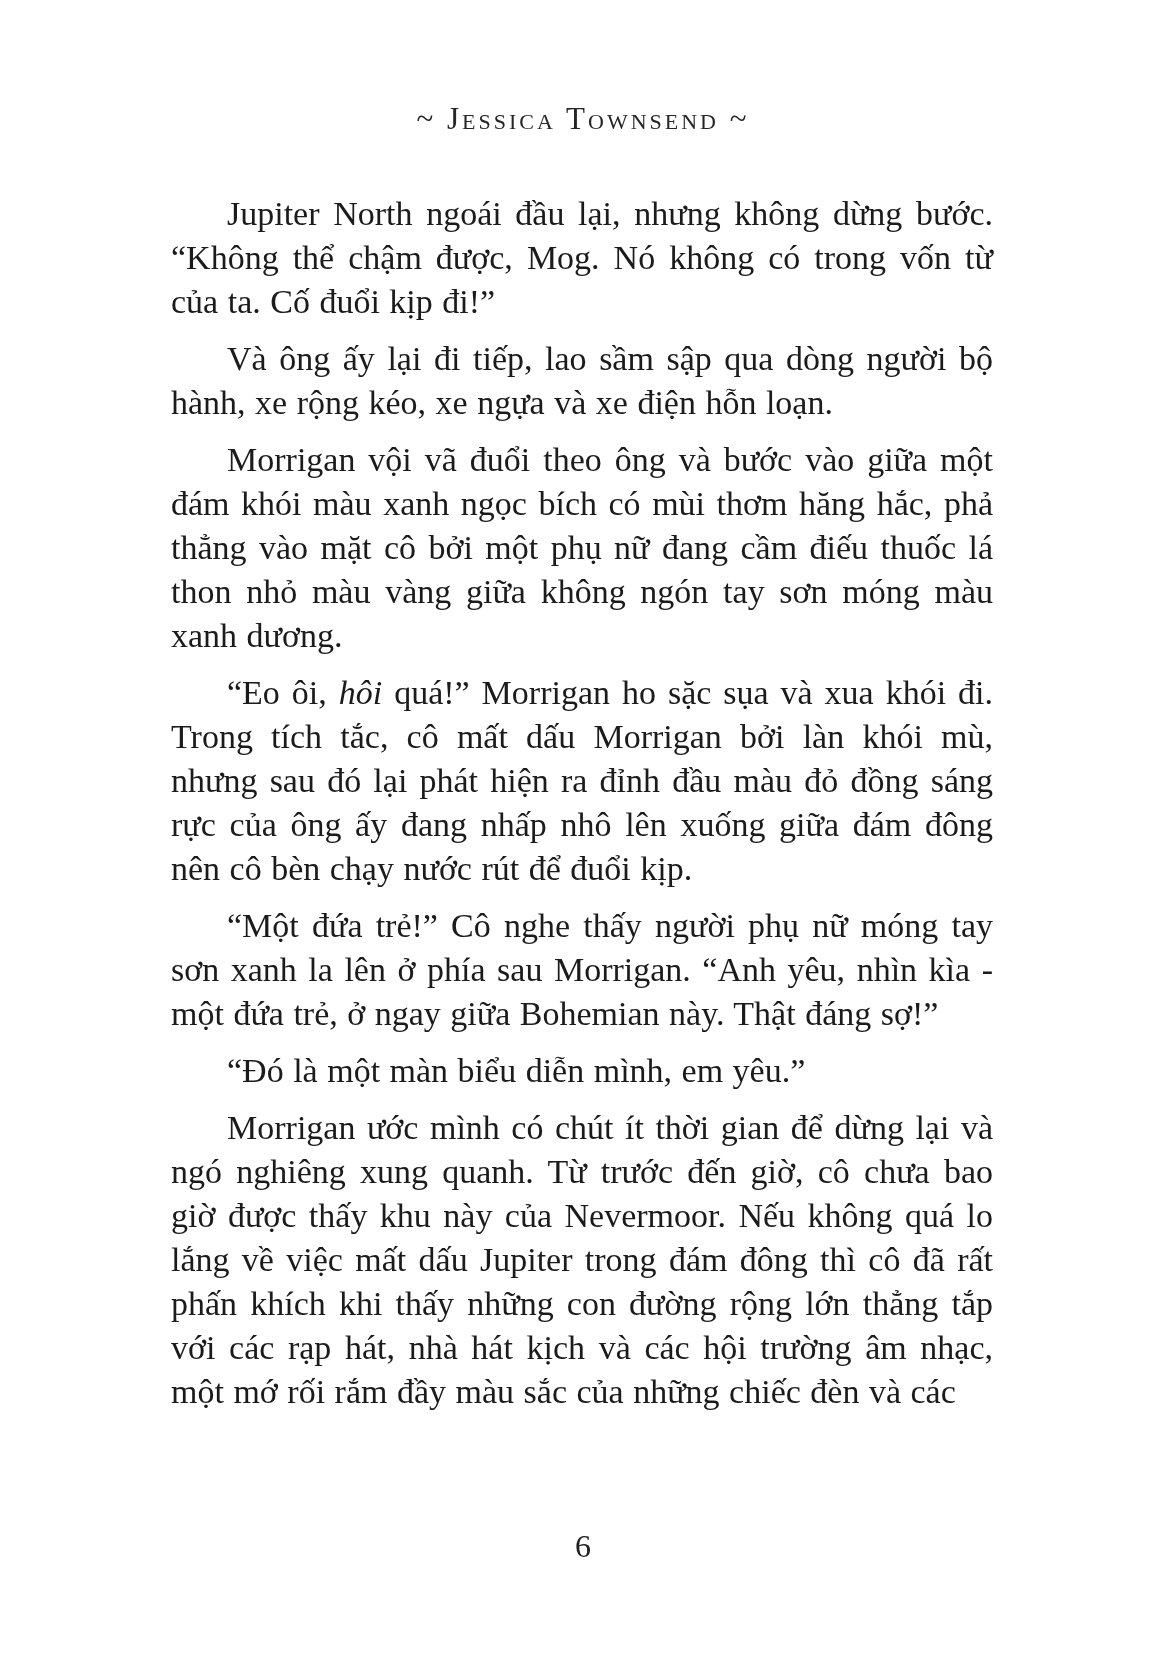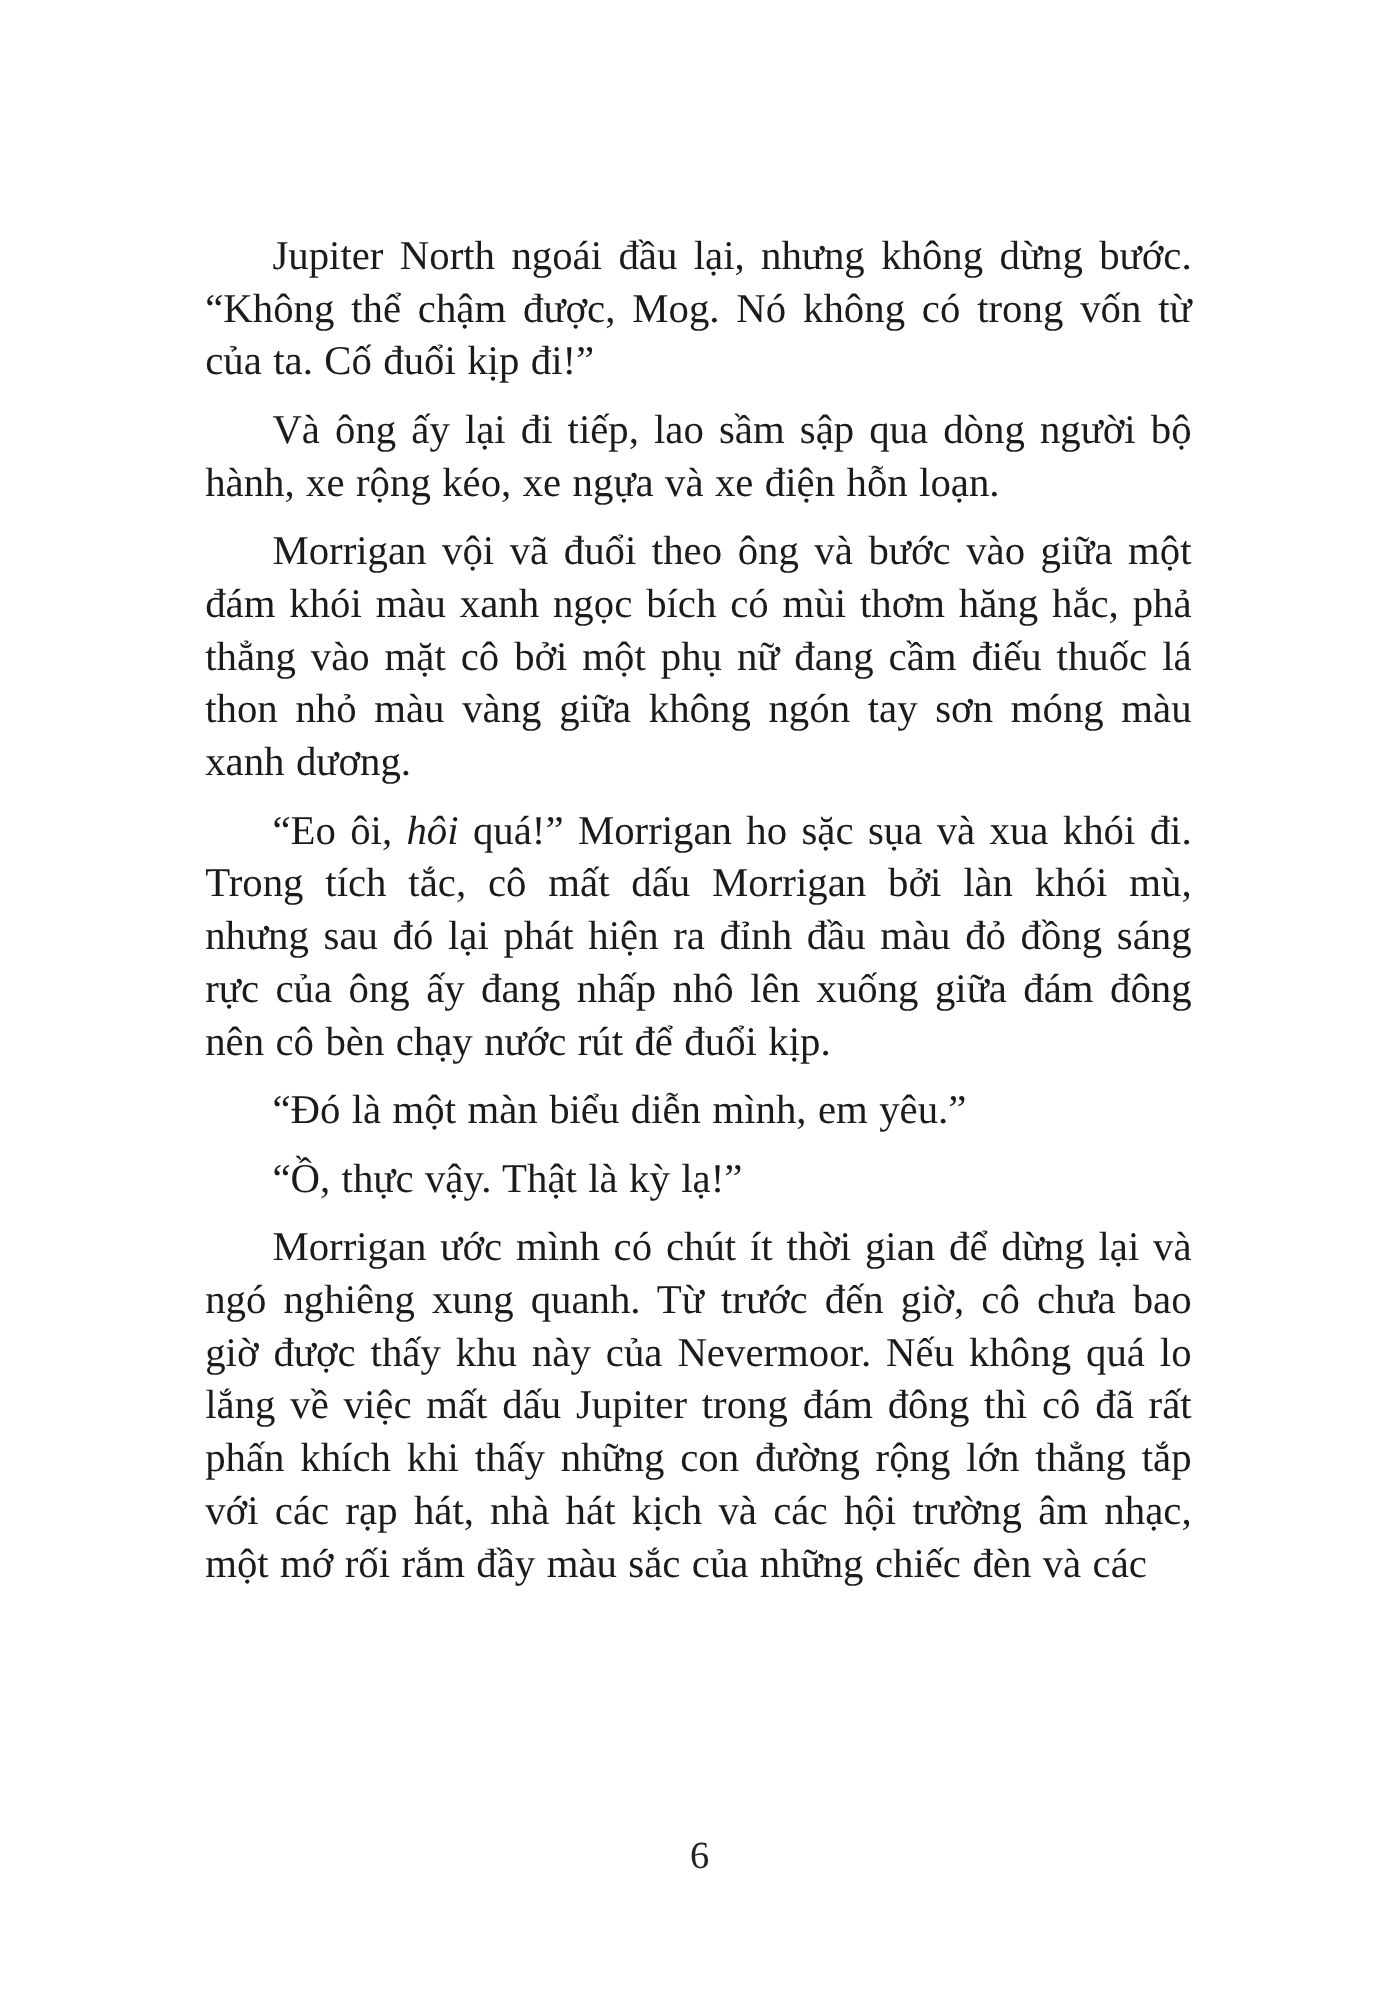--- a/index.html
+++ b/index.html
@@ -52,35 +52,36 @@
     text-align: center;
     font-size: 32px;
     color: #222222;
   }
 </style>
 </head>
 <body>
 
 <div class="page">
 
+  <div class="running-head">~ Jessica Townsend ~</div>
 
   <div class="body-text">
 
     <p class="para">Jupiter North ngoái đầu lại, nhưng không dừng bước. “Không thể chậm được, Mog. Nó không có trong vốn từ của ta. Cố đuổi kịp đi!”</p>
 
     <p class="para">Và ông ấy lại đi tiếp, lao sầm sập qua dòng người bộ hành, xe rộng kéo, xe ngựa và xe điện hỗn loạn.</p>
 
     <p class="para">Morrigan vội vã đuổi theo ông và bước vào giữa một đám khói màu xanh ngọc bích có mùi thơm hăng hắc, phả thẳng vào mặt cô bởi một phụ nữ đang cầm điếu thuốc lá thon nhỏ màu vàng giữa không ngón tay sơn móng màu xanh dương.</p>
 
     <p class="para"><span>“Eo ôi, </span><em>hôi</em><span> quá!” Morrigan ho sặc sụa và xua khói đi. Trong tích tắc, cô mất dấu Morrigan bởi làn khói mù, nhưng sau đó lại phát hiện ra đỉnh đầu màu đỏ đồng sáng rực của ông ấy đang nhấp nhô lên xuống giữa đám đông nên cô bèn chạy nước rút để đuổi kịp.</span></p>
 
+    <p class="para">“Một đứa trẻ!” Cô nghe thấy người phụ nữ móng tay sơn xanh la lên ở phía sau Morrigan. “Anh yêu, nhìn kìa - một đứa trẻ, ở ngay giữa Bohemian này. Thật đáng sợ!”</p>
 
     <p class="para">“Đó là một màn biểu diễn mình, em yêu.”</p>
 
-    <p class="para">“Ồ, thực vậy. Thật là kỳ lạ!”</p>
 
     <p class="para">Morrigan ước mình có chút ít thời gian để dừng lại và ngó nghiêng xung quanh. Từ trước đến giờ, cô chưa bao giờ được thấy khu này của Nevermoor. Nếu không quá lo lắng về việc mất dấu Jupiter trong đám đông thì cô đã rất phấn khích khi thấy những con đường rộng lớn thẳng tắp với các rạp hát, nhà hát kịch và các hội trường âm nhạc, một mớ rối rắm đầy màu sắc của những chiếc đèn và các</p>
 
   </div>
 
   <div class="folio">6</div>
 
 </div>
 
 </body></html>

